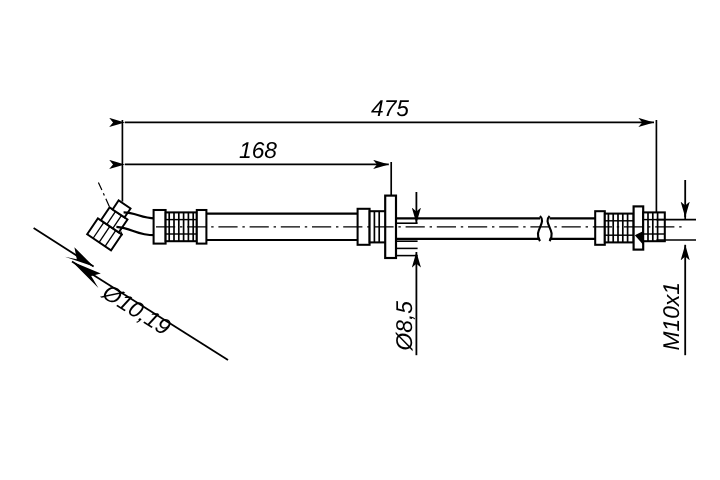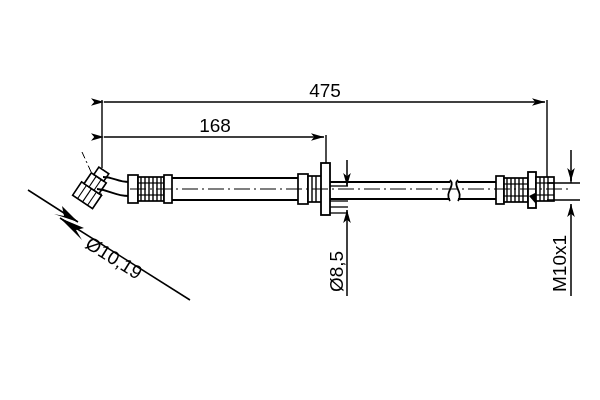--- a/index.html
+++ b/index.html
@@ -1,17 +1,17 @@
 <!DOCTYPE html>
 <html><head>
 <meta charset="utf-8">
 <style>
   html,body{margin:0;padding:0;background:#ffffff;}
   body{width:600px;height:400px;overflow:hidden;font-family:"Liberation Sans",sans-serif;}
-  #stage{position:relative;width:600px;height:320px;background:#ffffff;}
+  #stage{position:relative;width:600px;height:320px;background:#ffffff;font-style:italic;}
   svg{display:block;}
   .dimtext{font-family:"Liberation Sans",sans-serif;font-size:19px;fill:#000;}
   .labeltext{font-family:"Liberation Sans",sans-serif;font-size:19px;fill:#000;}
 </style>
 </head>
 <body>
 
 <div id="stage">
 
 <svg width="600" height="400" viewBox="0 0 600 400">

